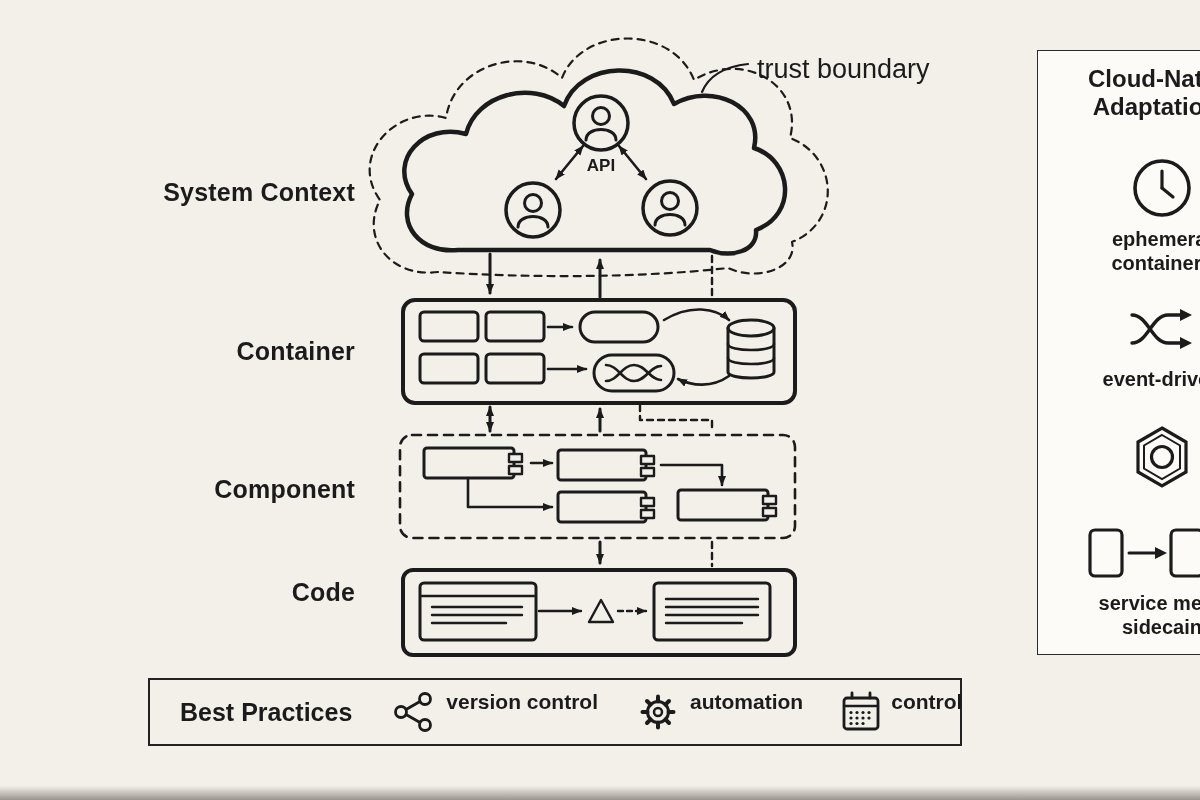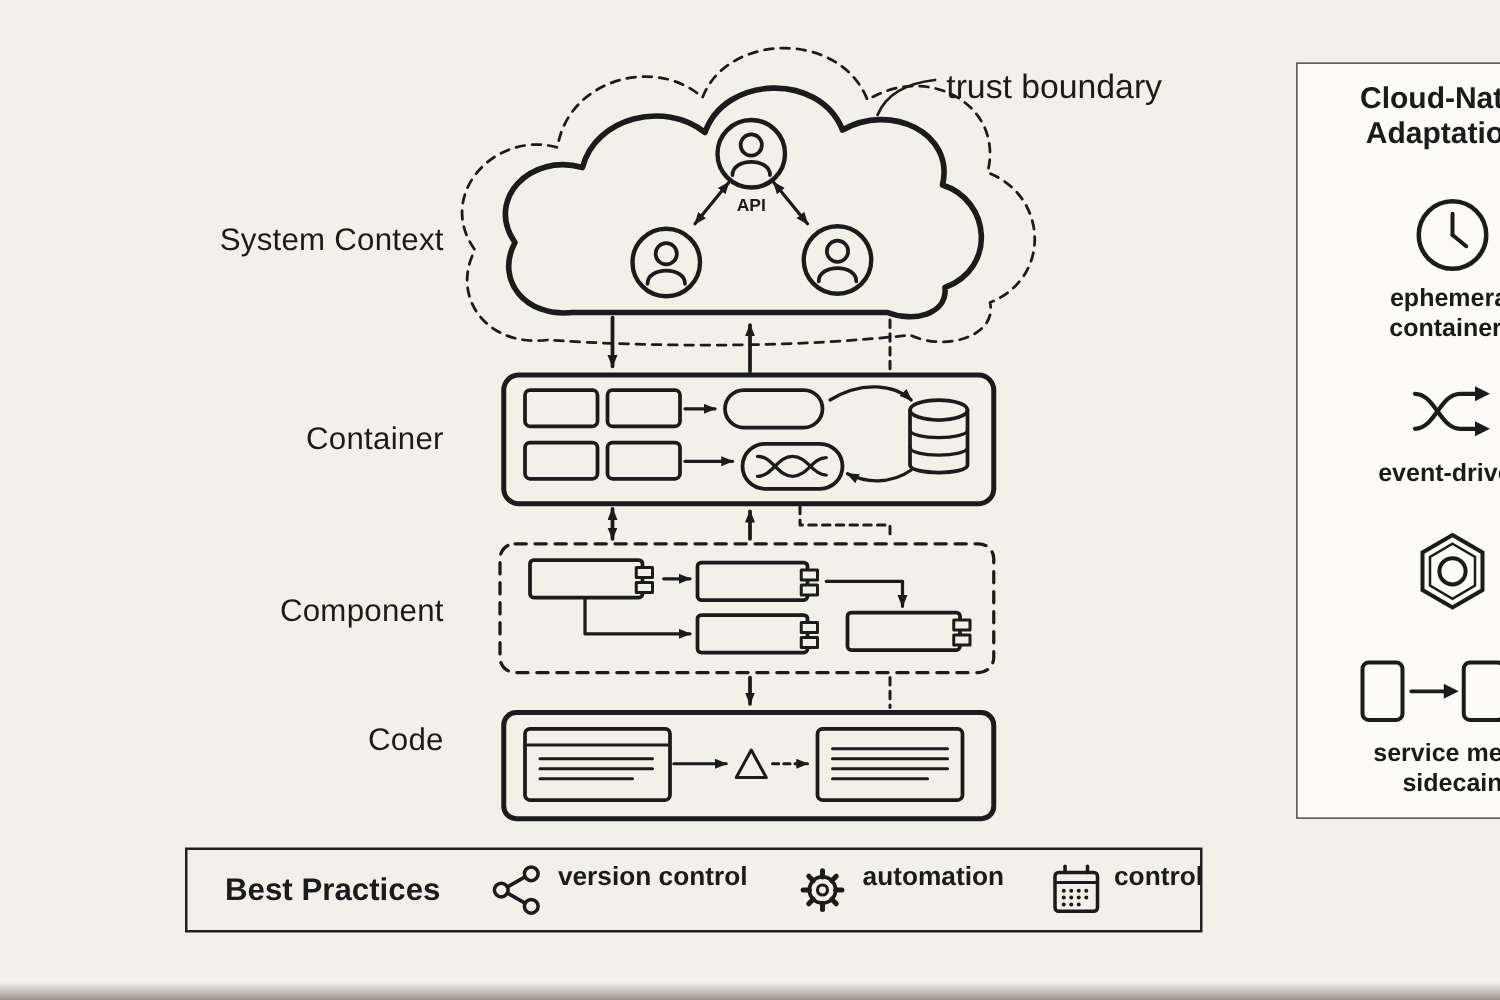--- a/index.html
+++ b/index.html
@@ -4,25 +4,25 @@
 <style>
   html,body{margin:0;padding:0}
   body{
     width:1200px;height:800px;overflow:hidden;position:relative;
     background:#f2f0e9;color:#1b1b1b;
     font-family:"Liberation Sans", sans-serif;
   }
   .abs{position:absolute}
   svg{display:block}
   .layer-label{
-    position:absolute;right:845px;font-size:25px;font-weight:normal;
+    position:absolute;right:845px;font-size:25px;font-weight:bold;
     letter-spacing:.2px;white-space:nowrap;
   }
   .trust-label{position:absolute;left:757px;top:54px;font-size:27px;font-weight:400;white-space:nowrap}
-  .api-label{position:absolute;left:571px;top:156px;width:60px;text-align:center;font-size:14px;font-weight:bold}
+  .api-label{position:absolute;left:571px;top:156px;width:60px;text-align:center;font-size:17px;font-weight:bold}
   .bp-bar{
     position:absolute;left:148px;top:678px;width:814px;height:68px;
     border:2.2px solid #222;box-sizing:border-box;
     display:flex;align-items:center;background:transparent;
   }
   .bp-title{font-size:25px;font-weight:bold;margin-left:30px;margin-right:40px;white-space:nowrap}
   .bp-item{display:flex;align-items:flex-start;gap:10px;margin-right:38px}
   .bp-item span{font-size:21px;font-weight:600;white-space:nowrap}
   .side-panel{
     position:absolute;left:1037px;top:50px;width:250px;height:605px;

